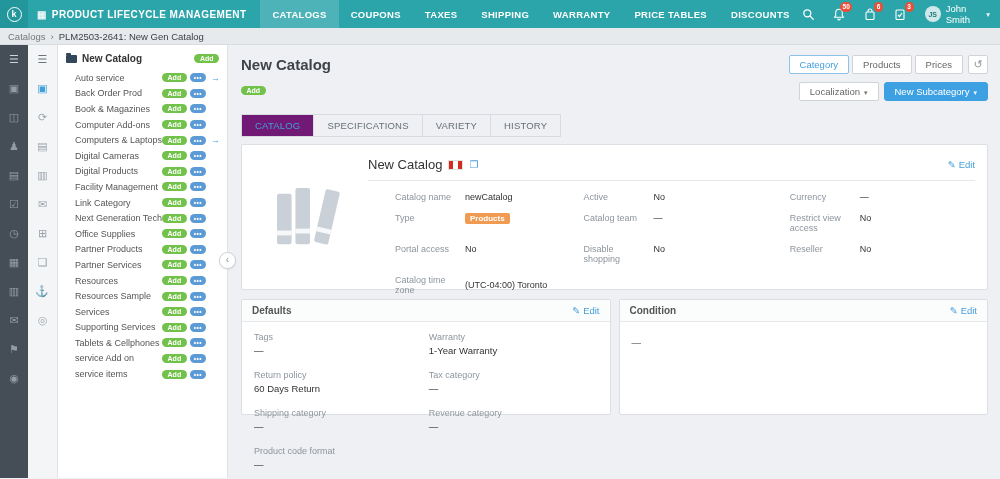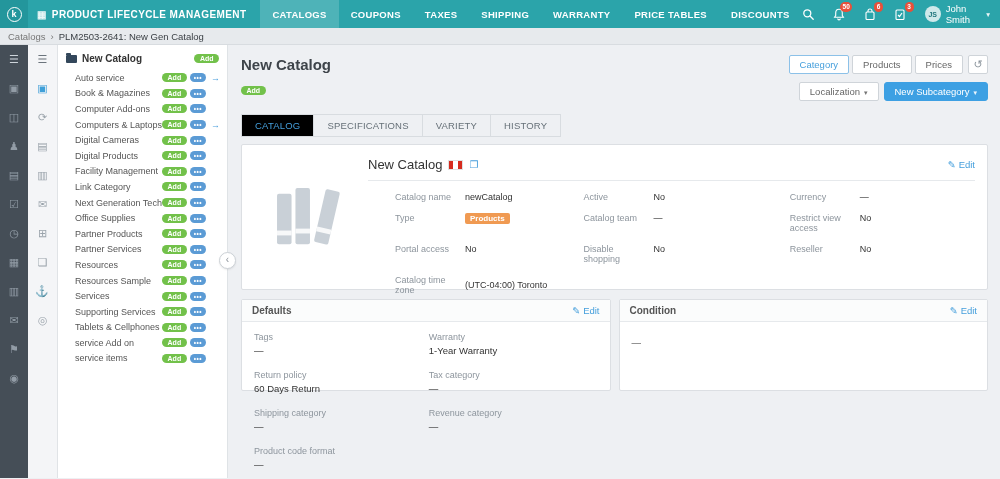--- a/index.html
+++ b/index.html
@@ -62,40 +62,40 @@
   .head-right { display: flex; flex-direction: column; align-items: flex-end; gap: 8px; }
   .btn-row { display: flex; gap: 5px; align-items: center; justify-content: space-between; }
   .btn-group { display: flex; gap: 3px; }
   .btn { background: #fff; border: 1px solid #cfd4d9; border-radius: 2px; color: #666; font-size: 9.5px; padding: 3px 10px; cursor: pointer; font-family: inherit; white-space: nowrap; }
   .btn.active-view { border-color: #8cc1e8; color: #459fdc; }
   .btn-icon { width: 20px; height: 19px; padding: 0; color: #8a939b; font-size: 11px; line-height: 17px; text-align: center; }
   .btn-primary { background: #3da0e3; border-color: #3da0e3; color: #fff; border-radius: 3px; }
   .btn .caret2 { font-size: 7px; margin-left: 4px; opacity: .9; }
   .tabs { display: flex; margin-top: 13px; }
   .tab { padding: 5px 13px; font-size: 9.5px; color: #667078; border: 1px solid #d8dce0; margin-right: -1px; cursor: pointer; background: transparent; letter-spacing: .2px; }
-  .tab.active { background: #000000; color: #459fdc; text-align: center; }
+  .tab.active { background: #701a75; color: #459fdc; text-align: center; }
   
   .card { background: #fff; border: 1px solid #dcdfe3; border-radius: 2px; }
   .main-card { margin-top: 7px; display: flex; padding: 10px 12px 10px; gap: 4px; height: 146px; }
   .thumb { flex: 0 0 110px; display: flex; align-items: center; justify-content: center; }
   .card-body { flex: 1; min-width: 0; display: flex; flex-direction: column; }
   .card-title-row { display: flex; align-items: center; gap: 6px; padding: 2px 0 8px; border-bottom: 1px solid #e6e9ec; }
   .card-title { font-size: 13px; color: #333; }
   .flag { width: 15px; height: 10px; border: 1px solid #e0e0e0; background: linear-gradient(90deg,#d52b1e 0 30%,#fff 30% 70%,#d52b1e 70%); flex: 0 0 auto; }
   .translate-icon { color: #4a9fdc; font-size: 10px; cursor: pointer; }
   .edit-link { margin-left: auto; color: #459fdc; font-size: 9.5px; cursor: pointer; display: flex; gap: 3px; align-items: center; white-space: nowrap; }
   .fields-grid { display: grid; grid-template-columns: 1.02fr 1.12fr 1.2fr; row-gap: 11px; column-gap: 8px; margin-top: 11px; }
   .field { display: flex; font-size: 9px; align-items: baseline; }
   .f-label { flex: 0 0 70px; color: #8d959d; padding-right: 4px; margin-left: 27px; }
   .f-value { color: #333; }
   .f-value.badge-orange { background: #f09a52; color: #fff; border-radius: 2px; padding: 1px 5px; font-size: 8px; font-weight: bold; }
   .field-wide { display: flex; font-size: 9px; margin-top: 11px; align-items: center; }
   .cursor-bar { width: 3px; height: 10px; background: #c3c9ce; margin-left: 5px; border-radius: 1px; }
   .bottom-row { display: flex; gap: 8px; margin-top: 9px; }
-  .bottom-card { flex: 1; display: flex; flex-direction: column; height: 92px; padding: 0; }
+  .bottom-card { flex: 1; display: flex; flex-direction: column; height: 116px; padding: 0; }
   .card-header { display: flex; align-items: center; padding: 5px 10px; border-bottom: 1px solid #e6e9ec; background: #fbfcfc; }
   .card-header-title { font-size: 10px; font-weight: bold; color: #555; }
   .card-content { padding: 10px 12px; }
   .defaults-grid { display: grid; grid-template-columns: 1fr 1fr; row-gap: 14px; column-gap: 6px; }
   .d-label { font-size: 9px; color: #8d959d; }
   .d-value { font-size: 9.5px; color: #333; margin-top: 3px; }
   .dash { font-size: 9.5px; color: #555; }
 </style>
 </head>
 <body>
@@ -226,20 +226,26 @@
     </div>
     <div class="tree-list" data-name="catalog-tree">
 
         <div class="tree-item" data-name="tree-item">
           <span class="tree-item-label" data-name="tree-item-label">Auto service</span>
           <span class="pill pill-add" data-name="add-button">Add</span>
           <span class="pill pill-more" data-name="more-actions-button">•••</span>
           <span class="tree-arrow on" data-name="open-category-arrow-icon">→</span>
         </div>
 
+        <div class="tree-item" data-name="tree-item">
+          <span class="tree-item-label" data-name="tree-item-label">Back Order Prod</span>
+          <span class="pill pill-add" data-name="add-button">Add</span>
+          <span class="pill pill-more" data-name="more-actions-button">•••</span>
+          <span class="tree-arrow" data-name="open-category-arrow-icon">→</span>
+        </div>
 
         <div class="tree-item" data-name="tree-item">
           <span class="tree-item-label" data-name="tree-item-label">Book &amp; Magazines</span>
           <span class="pill pill-add" data-name="add-button">Add</span>
           <span class="pill pill-more" data-name="more-actions-button">•••</span>
           <span class="tree-arrow" data-name="open-category-arrow-icon">→</span>
         </div>
 
         <div class="tree-item" data-name="tree-item">
           <span class="tree-item-label" data-name="tree-item-label">Computer Add-ons</span>

